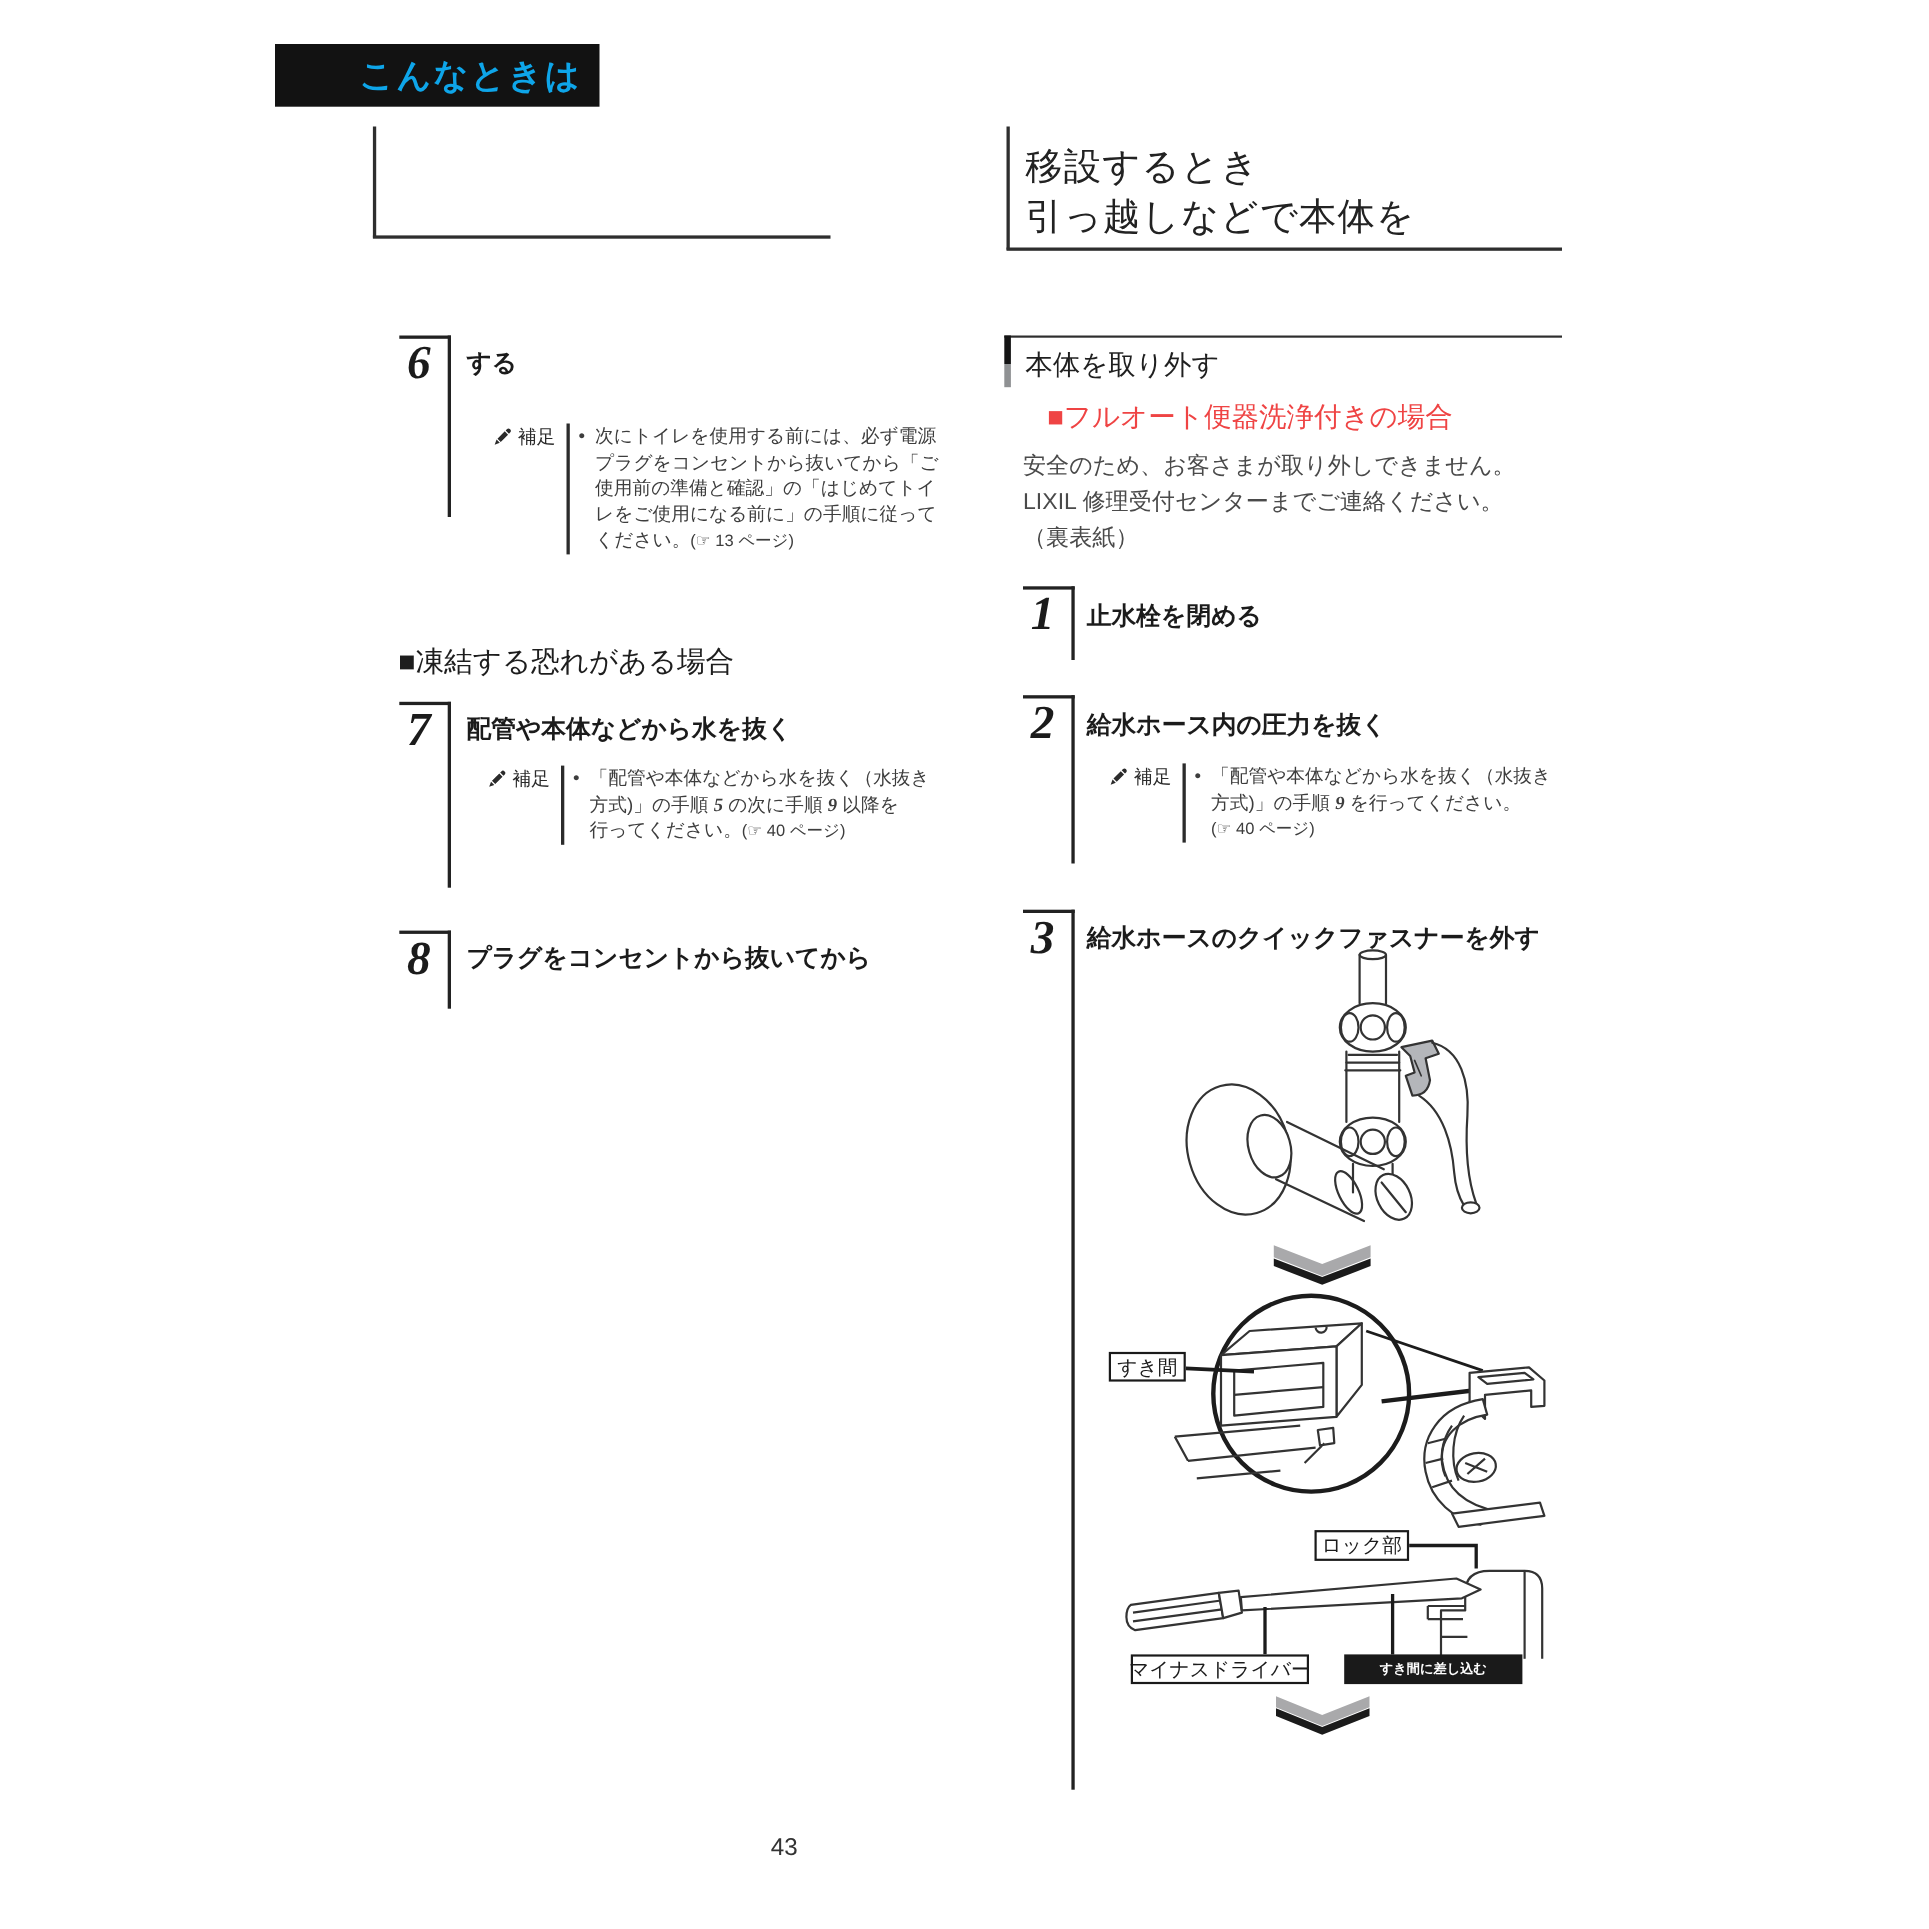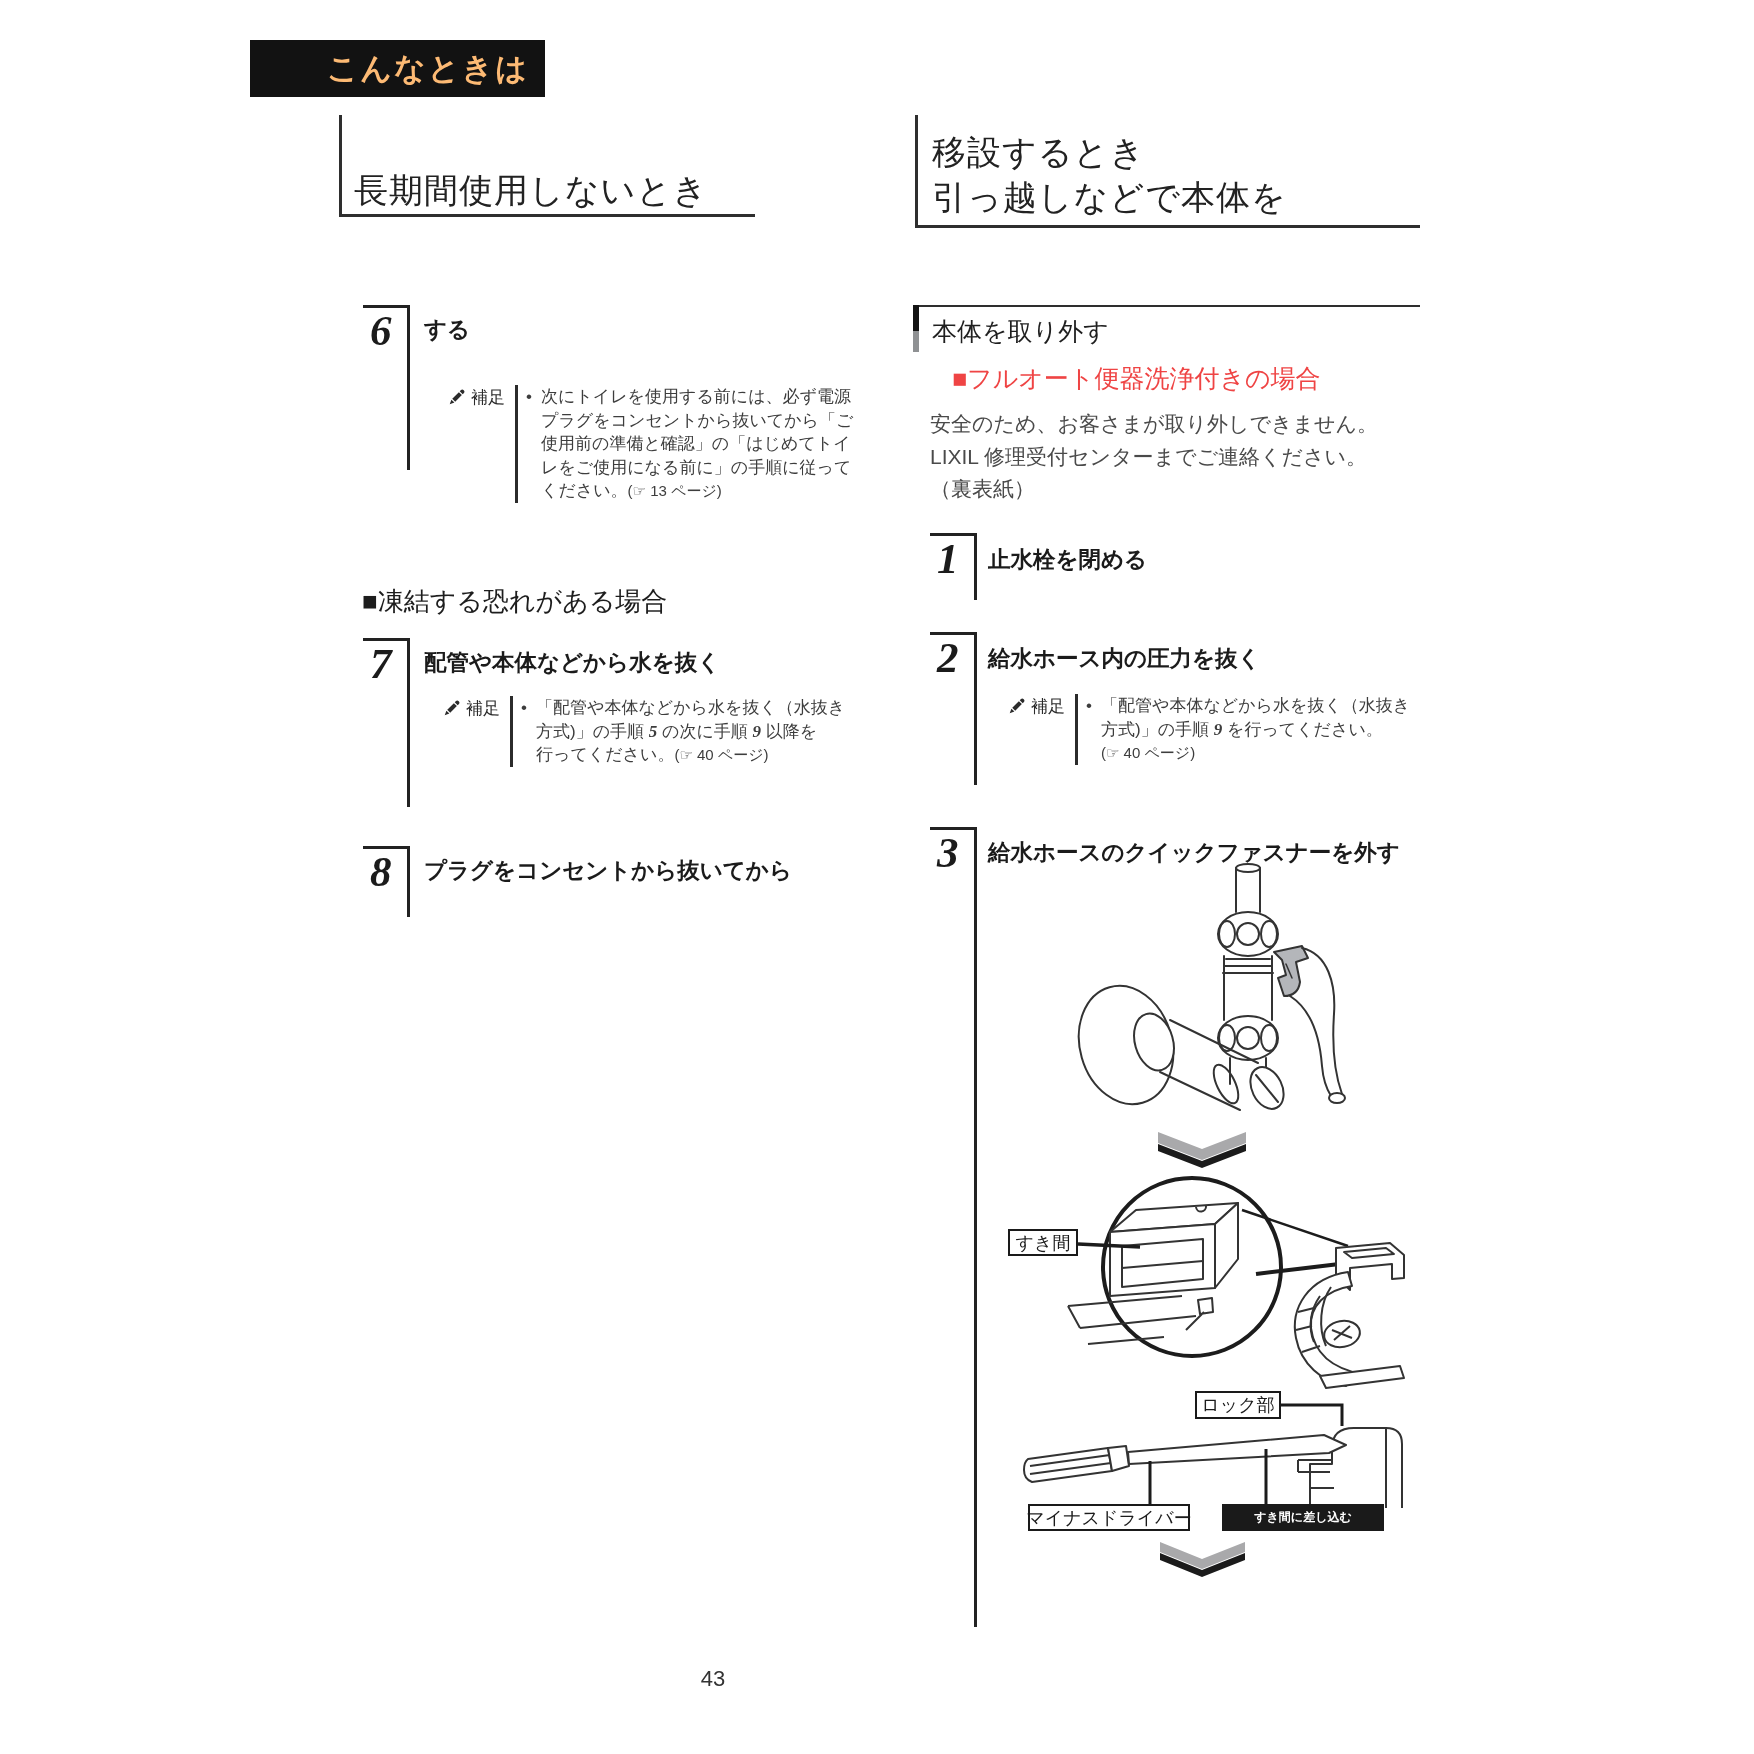--- a/index.html
+++ b/index.html
@@ -1,20 +1,20 @@
 <!DOCTYPE html>
 <html><head>
 <meta charset="utf-8">
 <style>
   * { margin:0; padding:0; box-sizing:border-box; }
   html,body { background:#e8e8e8; }
   body { font-family:"Liberation Sans","DejaVu Sans",sans-serif; }
   .page { position:relative; width:1754px; height:1754px; background:#ffffff; overflow:hidden; color:#1f1f1f; margin:0 auto; }
   .abs { position:absolute; }
-  .badge { left:250px; top:40px; width:295px; height:57px; background:#121212; color:#fdba74;
+  .badge { left:250px; top:40px; width:295px; height:57px; background:#121212; color:#0ea5e9;
            font-size:31px; font-weight:700; text-align:right; line-height:57px; padding-right:16px; letter-spacing:2px; }
   .vline { background:#2e2e2e; width:3px; }
   .hrule { background:#2e2e2e; height:2.5px; }
   .colhead { font-size:34px; font-weight:400; color:#222222; letter-spacing:1px; line-height:45px; white-space:nowrap; }
   .rail { border-top:3px solid #222222; border-right:3px solid #222222; width:47px; }
   .step-num { font-family:"Liberation Serif","DejaVu Serif",serif; font-style:italic; font-weight:700;
               font-size:43px; color:#1b1b1b; line-height:1; }
   .stitle { font-weight:700; font-size:22.5px; line-height:29px; color:#1b1b1b; white-space:nowrap; }
   .note { display:flex; align-items:flex-start; }
   .note-label { display:flex; align-items:center; gap:6px; font-size:17px; color:#2b2b2b; padding-top:1px; white-space:nowrap; }
@@ -39,21 +39,20 @@
   .pencil { flex:0 0 17px; }
 </style>
 </head>
 <body>
 
 <div class="page">
 
   <div class="abs badge">こんなときは</div>
 
   <div class="abs vline" style="left:339px; top:115px; height:101px;"></div>
-  <div class="abs colhead" style="left:354px; top:168px;">長期間使用しないとき</div>
   <div class="abs hrule" style="left:339px; top:214px; width:416px;"></div>
 
   <div class="abs vline" style="left:915px; top:115px; height:112px;"></div>
   <div class="abs colhead" style="left:932px; top:130px;">
     <div>移設するとき</div>
     <div>引っ越しなどで本体を</div>
   </div>
   <div class="abs hrule" style="left:915px; top:225px; width:505px;"></div>
 
   <div class="abs hrule" style="left:913px; top:305px; width:507px; height:2px;"></div>

